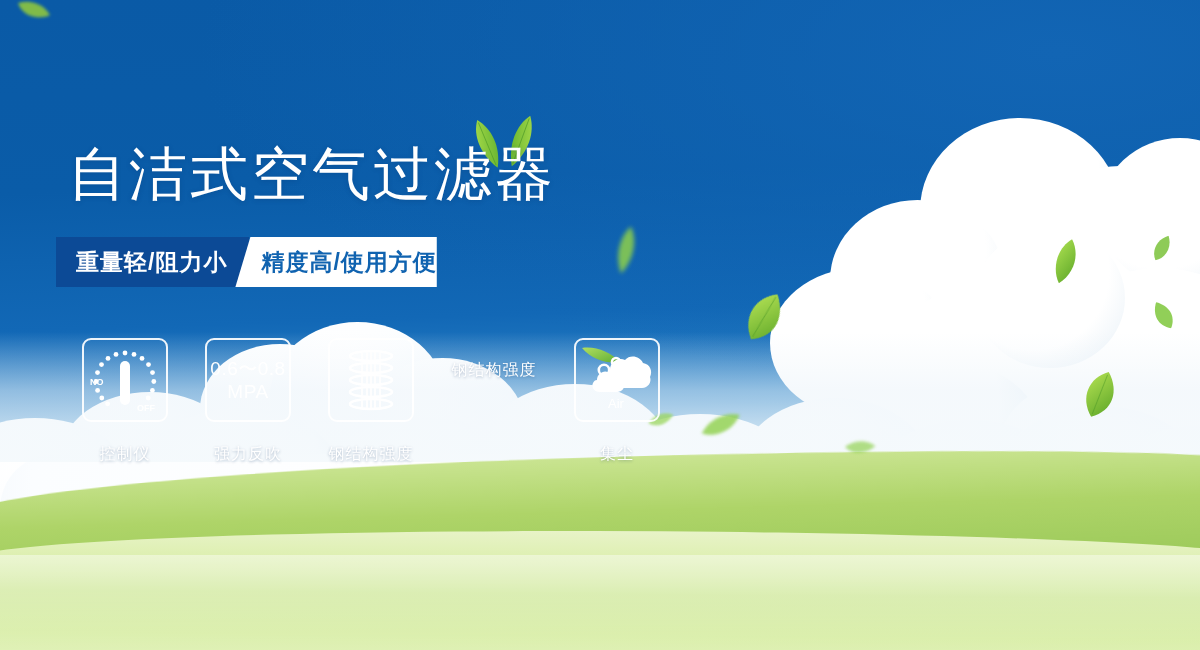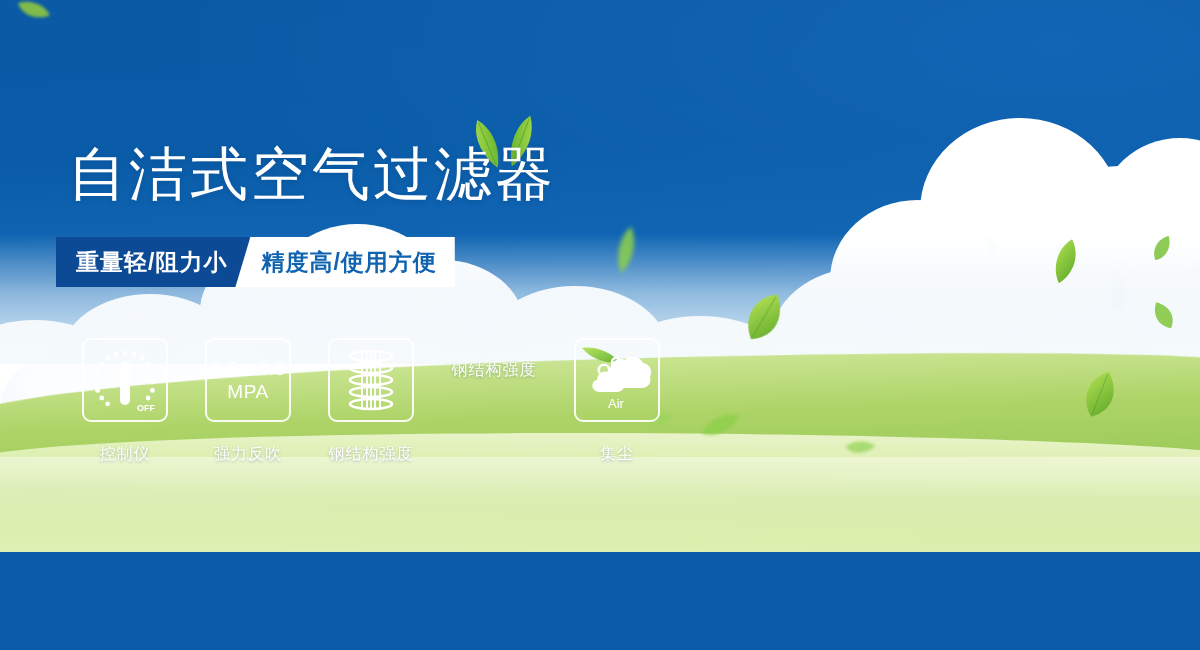--- a/index.html
+++ b/index.html
@@ -1,21 +1,21 @@
 <!DOCTYPE html>
 <html><head>
 <meta charset="utf-8">
 <style>
   * { margin:0; padding:0; box-sizing:border-box; }
   html,body { width:1200px; height:650px; overflow:hidden; background:#0a5ca8; }
   body { font-family:"Liberation Sans","DejaVu Sans",sans-serif; }
 
   #banner {
     position:relative;
-    width:1200px; height:552px;
+    width:1200px; height:650px;
     overflow:hidden;
     background:
       radial-gradient(130% 95% at 88% 8%,  #1265b4 0%, rgba(18,101,180,0) 55%),
       linear-gradient(178deg, #0a5aa6 0%, #0a5ca8 28%, #1268b6 48%, #2e86c9 62%, #7fb9e0 74%, #bcd9ec 82%, #dfecf4 88%, #eef4f2 93%, #f2f6ee 100%);
   }
 
   .puff { position:absolute; border-radius:50%; background:#ffffff; filter:blur(0px); }
 
   
   #cloud-right { position:absolute; right:-40px; top:118px; width:470px; height:400px; }
@@ -75,21 +75,21 @@
     background:#0c4a96; color:#ffffff;
     font-size:23px; font-weight:bold; letter-spacing:1px;
     display:flex; align-items:center;
     padding:0 22px 0 20px;
     white-space:nowrap;
   }
   #sub-right {
     background:#ffffff; color:#1063b0;
     font-size:23px; font-weight:bold; letter-spacing:1px;
     display:flex; align-items:center;
-    padding:0 18px 0 26px;
+    padding:0 0 0 26px;
     margin-left:-14px;
     clip-path:polygon(15px 0, 100% 0, 100% 100%, 0 100%);
     white-space:nowrap;
   }
 
   
   #features {
     position:absolute; left:82px; top:338px;
     display:flex; gap:37px;
   }

